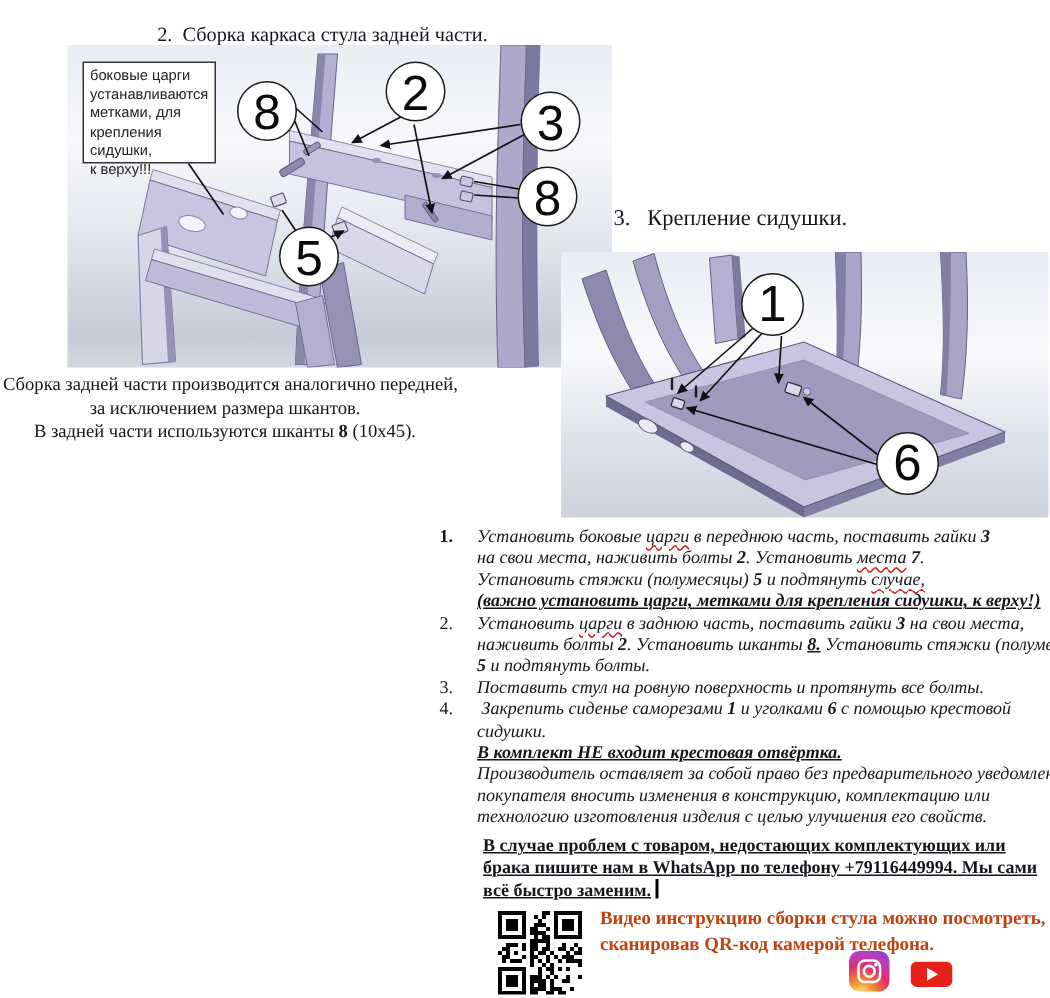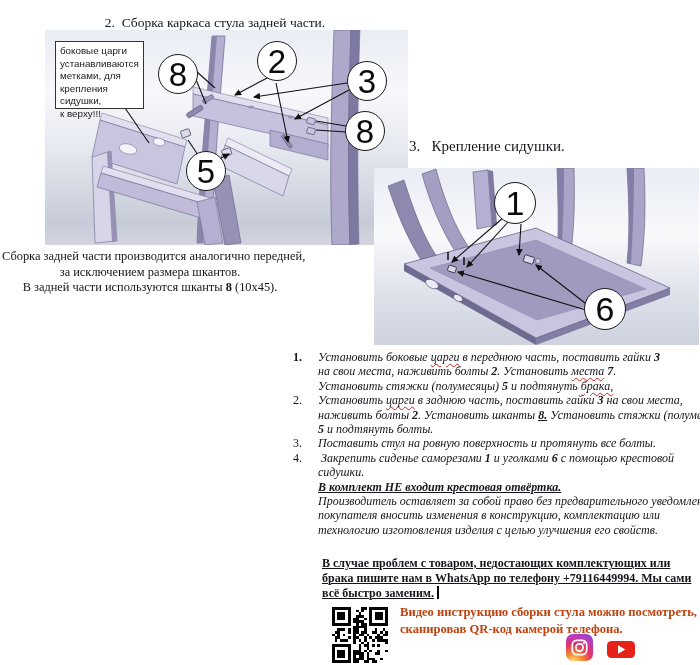--- a/index.html
+++ b/index.html
@@ -184,21 +184,22 @@
     <div class="callout big" style="left:120px;top:14px;">1</div>
     <div class="callout big" style="left:210px;top:120px;">6</div>
   </div>
 
   <div class="abs" id="instructions">
       <div class="item">
         <div class="inum b">1.</div>
         <div class="ilines">
           <div class="line"><span>Установить боковые </span><span class="w">царги</span><span> в переднюю часть, поставить гайки </span><span class="b">3</span></div>
           <div class="line"><span>на свои места, наживить болты </span><span class="b">2</span><span>. Установить </span><span class="w">места</span><span> </span><span class="b">7</span><span>.</span></div>
-          <div class="line"><span>Установить стяжки (полумесяцы) </span><span class="b">5</span><span> и подтянуть </span><span class="w">брака,</span></div>
+          <div class="line"><span>Установить стяжки (полумесяцы) </span><span class="b">5</span><span> и подтянуть </span><span class="w">случае,</span></div>
+          <div class="line"><span class="b u">(важно установить царги, метками для крепления сидушки, к верху!)</span></div>
         </div>
       </div>
       <div class="item">
         <div class="inum">2.</div>
         <div class="ilines">
           <div class="line"><span>Установить </span><span class="w">царги</span><span> в заднюю часть, поставить гайки </span><span class="b">3</span><span> на свои места,</span></div>
           <div class="line"><span>наживить болты </span><span class="b">2</span><span>. Установить шканты </span><span class="b u">8.</span><span> Установить стяжки (полумесяцы)</span></div>
           <div class="line"><span class="b">5</span><span> и подтянуть болты.</span></div>
         </div>
       </div>

